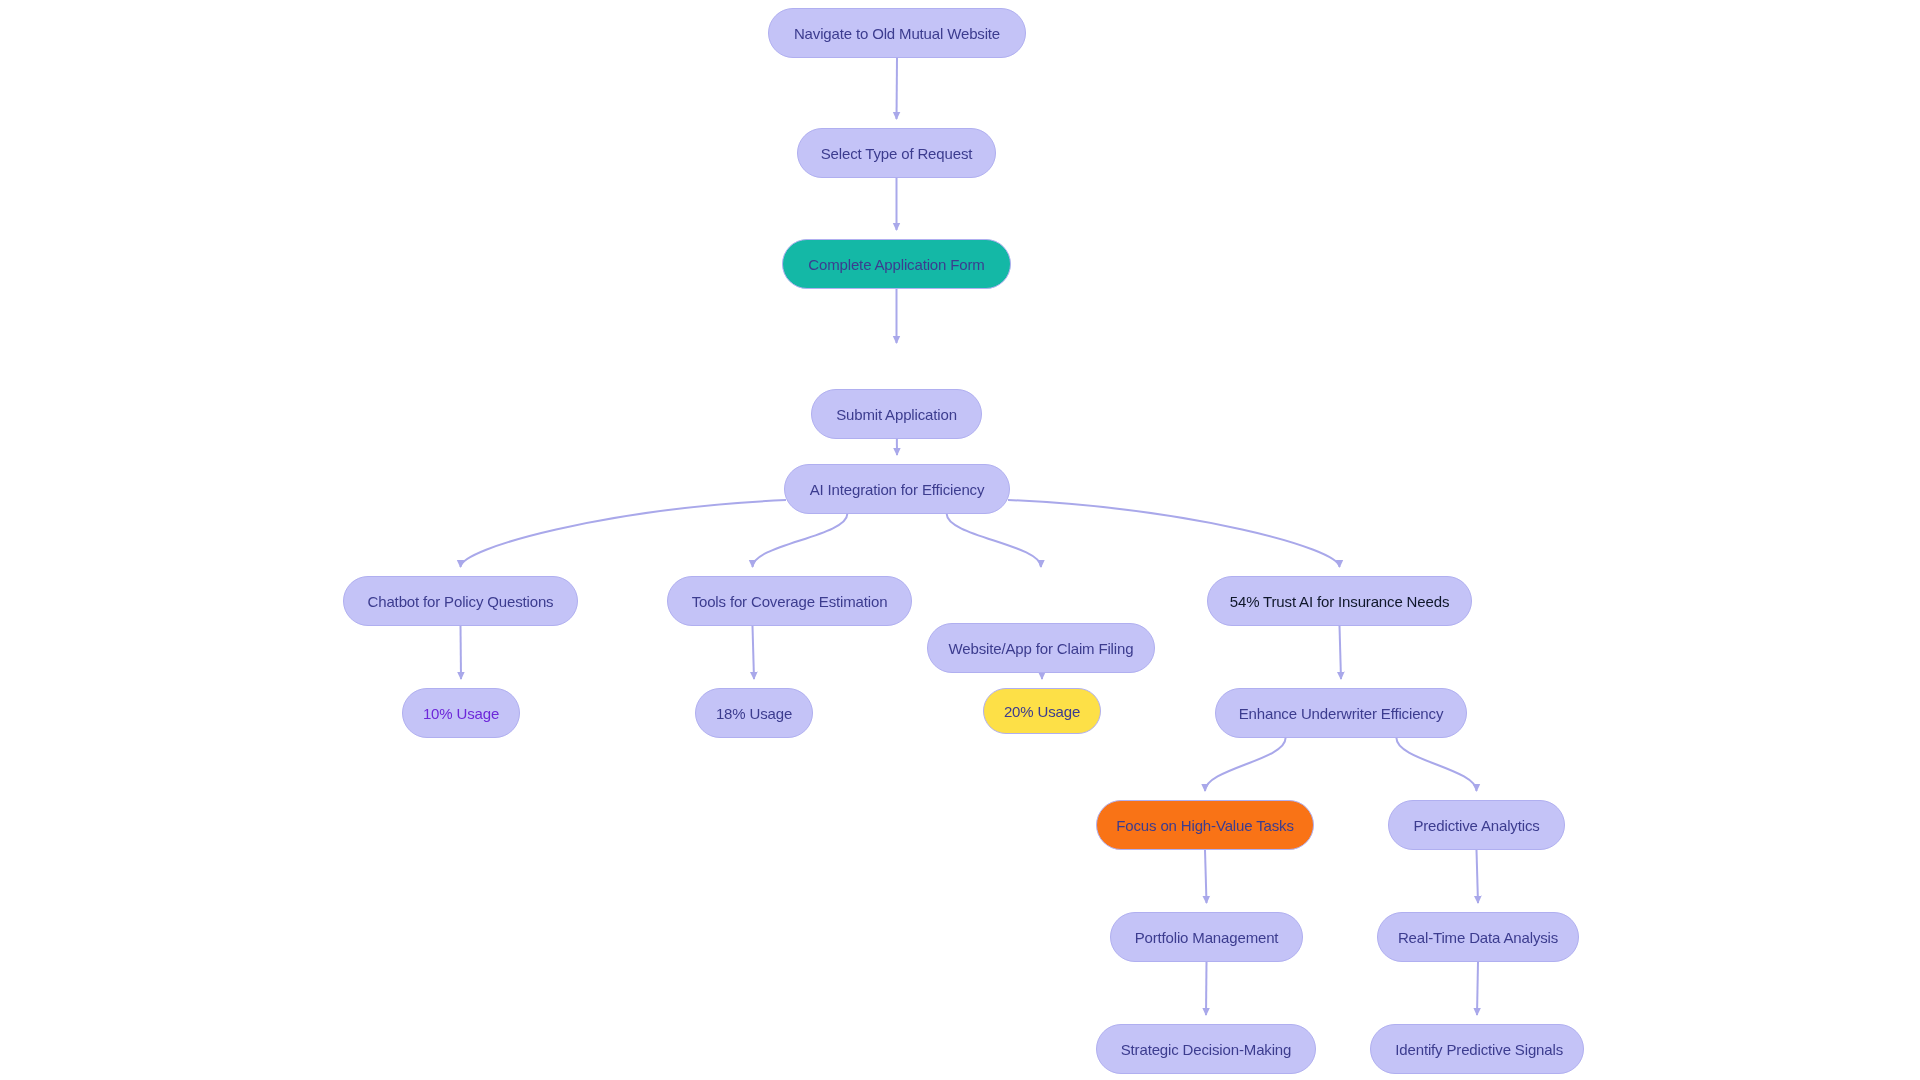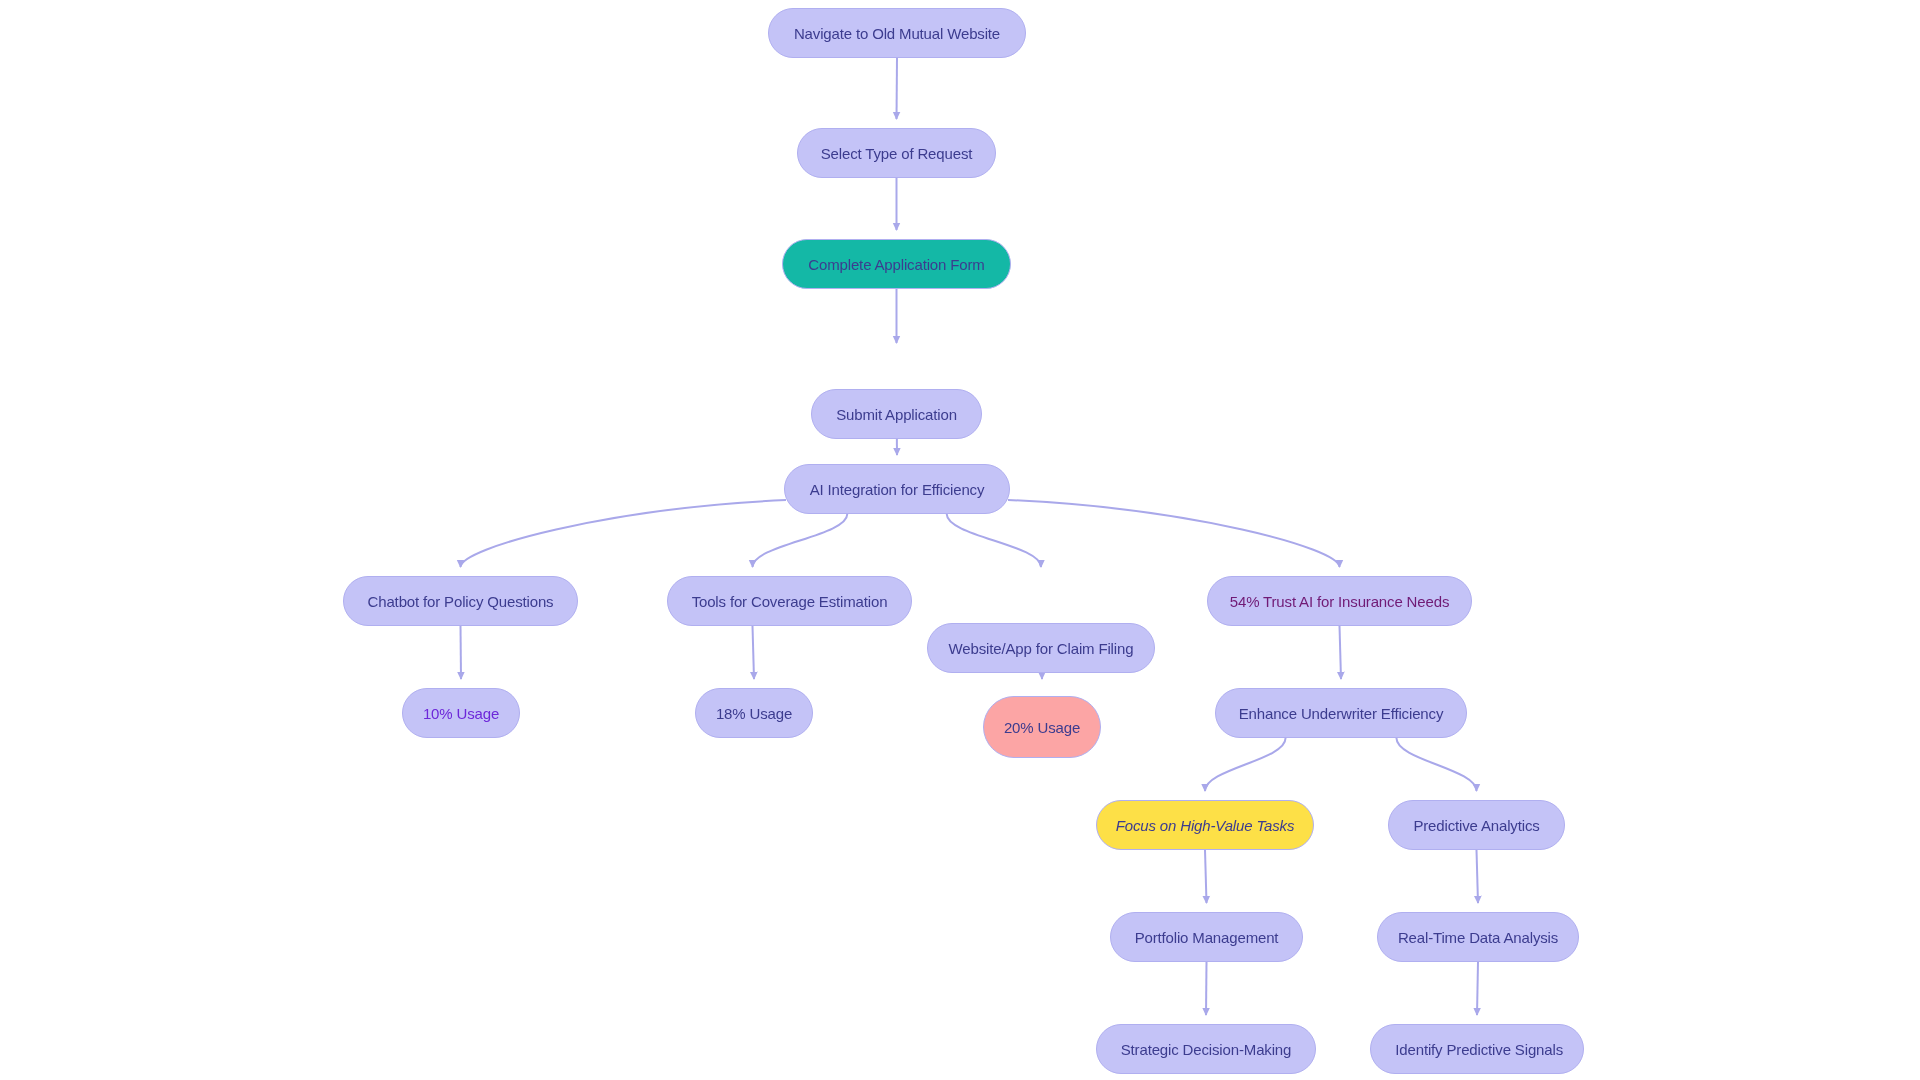--- a/index.html
+++ b/index.html
@@ -101,36 +101,36 @@
       </div>
       <div class="node" style="left: 343px; top: 576px; width: 235px; height: 50px; background: rgb(196, 195, 247); border-color: rgb(176, 175, 240); color: rgb(60, 60, 143);">
         <span class="node-label">Chatbot for Policy Questions</span>
       </div>
       <div class="node" style="left: 667px; top: 576px; width: 245px; height: 50px; background: rgb(196, 195, 247); border-color: rgb(176, 175, 240); color: rgb(60, 60, 143);">
         <span class="node-label">Tools for Coverage Estimation</span>
       </div>
       <div class="node" style="left: 927px; top: 576px; width: 228px; height: 50px; background: rgb(196, 195, 247); border-color: rgb(176, 175, 240); color: rgb(60, 60, 143); margin-top: 47px;">
         <span class="node-label">Website/App for Claim Filing</span>
       </div>
-      <div class="node" style="left: 1207px; top: 576px; width: 265px; height: 50px; background: rgb(196, 195, 247); border-color: rgb(176, 175, 240); color: #701a75;">
+      <div class="node" style="left: 1207px; top: 576px; width: 265px; height: 50px; background: rgb(196, 195, 247); border-color: rgb(176, 175, 240); color: #0f172a;">
         <span class="node-label">54% Trust AI for Insurance Needs</span>
       </div>
       <div class="node" style="left: 402px; top: 688px; width: 118px; height: 50px; background: rgb(196, 195, 247); border-color: rgb(176, 175, 240); color: #6d28d9;">
         <span class="node-label">10% Usage</span>
       </div>
       <div class="node" style="left: 695px; top: 688px; width: 118px; height: 50px; background: rgb(196, 195, 247); border-color: rgb(176, 175, 240); color: rgb(60, 60, 143);">
         <span class="node-label">18% Usage</span>
       </div>
-      <div class="node" style="left: 983px; top: 688px; width: 118px; height: 62px; background: #fca5a5; border-color: rgb(176, 175, 240); color: rgb(60, 60, 143); margin-top: 8px;">
+      <div class="node" style="left: 983px; top: 688px; width: 118px; height: 46px; background: #fde047; border-color: rgb(176, 175, 240); color: rgb(60, 60, 143);">
         <span class="node-label">20% Usage</span>
       </div>
       <div class="node" style="left: 1215px; top: 688px; width: 252px; height: 50px; background: rgb(196, 195, 247); border-color: rgb(176, 175, 240); color: rgb(60, 60, 143);">
         <span class="node-label">Enhance Underwriter Efficiency</span>
       </div>
-      <div class="node" style="left: 1096px; top: 800px; width: 218px; height: 50px; background: #fde047; border-color: rgb(176, 175, 240); color: rgb(60, 60, 143); font-style: italic;">
+      <div class="node" style="left: 1096px; top: 800px; width: 218px; height: 50px; background: #f97316; border-color: rgb(176, 175, 240); color: rgb(60, 60, 143);">
         <span class="node-label">Focus on High-Value Tasks</span>
       </div>
       <div class="node" style="left: 1388px; top: 800px; width: 177px; height: 50px; background: rgb(196, 195, 247); border-color: rgb(176, 175, 240); color: rgb(60, 60, 143);">
         <span class="node-label">Predictive Analytics</span>
       </div>
       <div class="node" style="left: 1110px; top: 912px; width: 193px; height: 50px; background: rgb(196, 195, 247); border-color: rgb(176, 175, 240); color: rgb(60, 60, 143);">
         <span class="node-label">Portfolio Management</span>
       </div>
       <div class="node" style="left: 1377px; top: 912px; width: 202px; height: 50px; background: rgb(196, 195, 247); border-color: rgb(176, 175, 240); color: rgb(60, 60, 143);">
         <span class="node-label">Real-Time Data Analysis</span>

